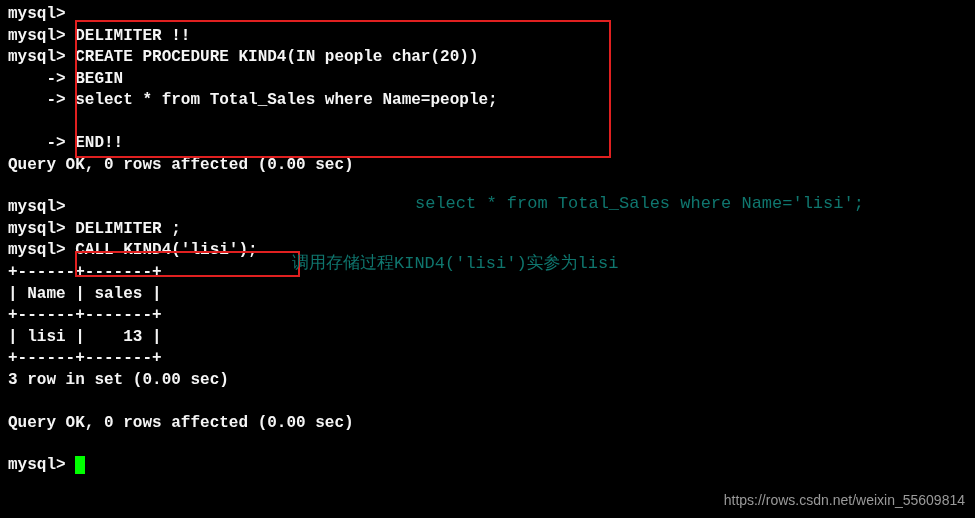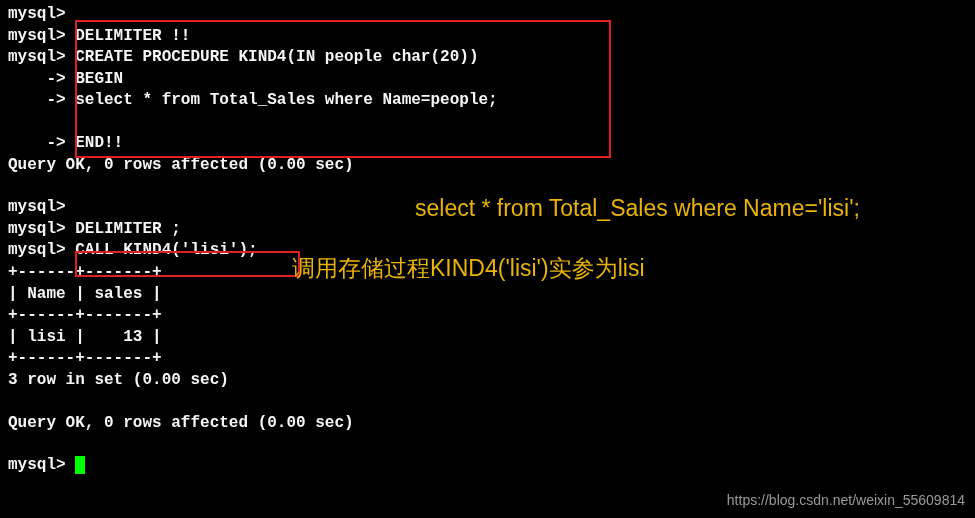--- a/index.html
+++ b/index.html
@@ -35,23 +35,23 @@
       height: 138px;
     }
     .box2 {
       left: 75px;
       top: 251px;
       width: 225px;
       height: 26px;
     }
     .annotation {
       position: absolute;
-      color: #eab308;
-      font-family: Liberation Sans, sans-serif;
-      font-size: 23px;
+      color: #0f766e;
+      font-family: Liberation Mono, monospace;
+      font-size: 17px;
       font-weight: normal;
     }
     .anno1 {
       left: 415px;
       top: 193px;
     }
     .anno2 {
       left: 292px;
       top: 253px;
     }
@@ -100,13 +100,13 @@
 <div class="line">Query OK, 0 rows affected (0.00 sec)</div>
 <div class="blank"></div>
 <div class="line"><span>mysql&gt; </span><span class="cursor"></span></div>
 
 <div class="red-box box1"></div>
 <div class="red-box box2"></div>
 
 <div class="annotation anno1">select * from Total_Sales where Name='lisi';</div>
 <div class="annotation anno2">调用存储过程KIND4('lisi')实参为lisi</div>
 
-<div class="watermark">https://blog.csdn.net/weixin_55609814</div>
+<div class="watermark">https://rows.csdn.net/weixin_55609814</div>
 
 </body></html>

